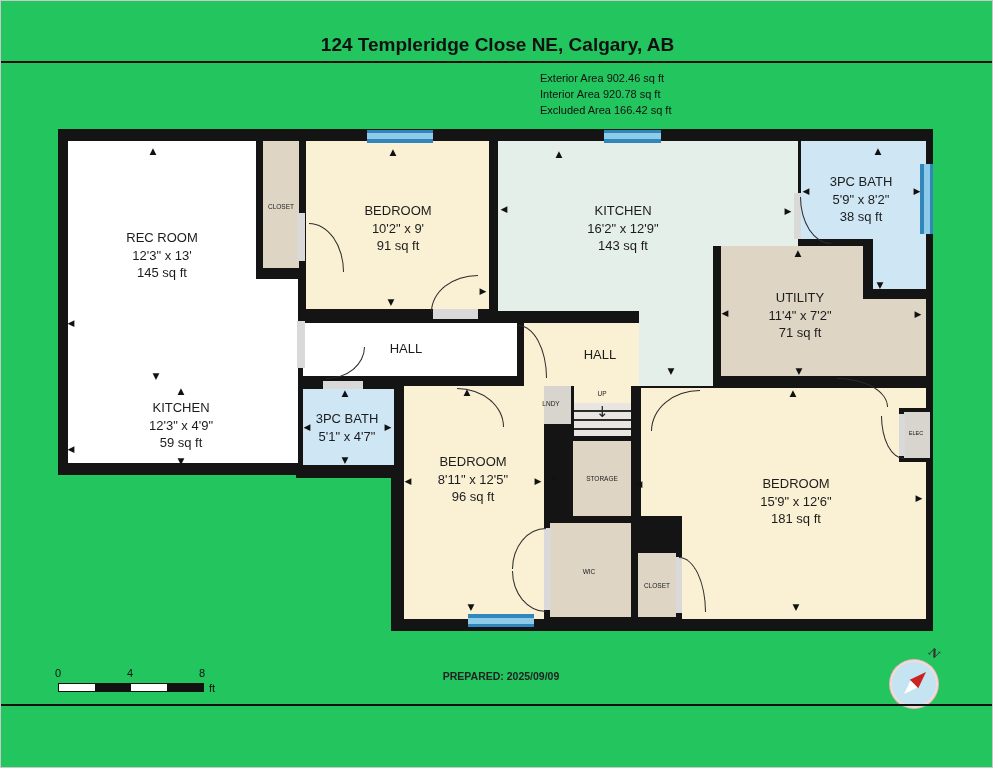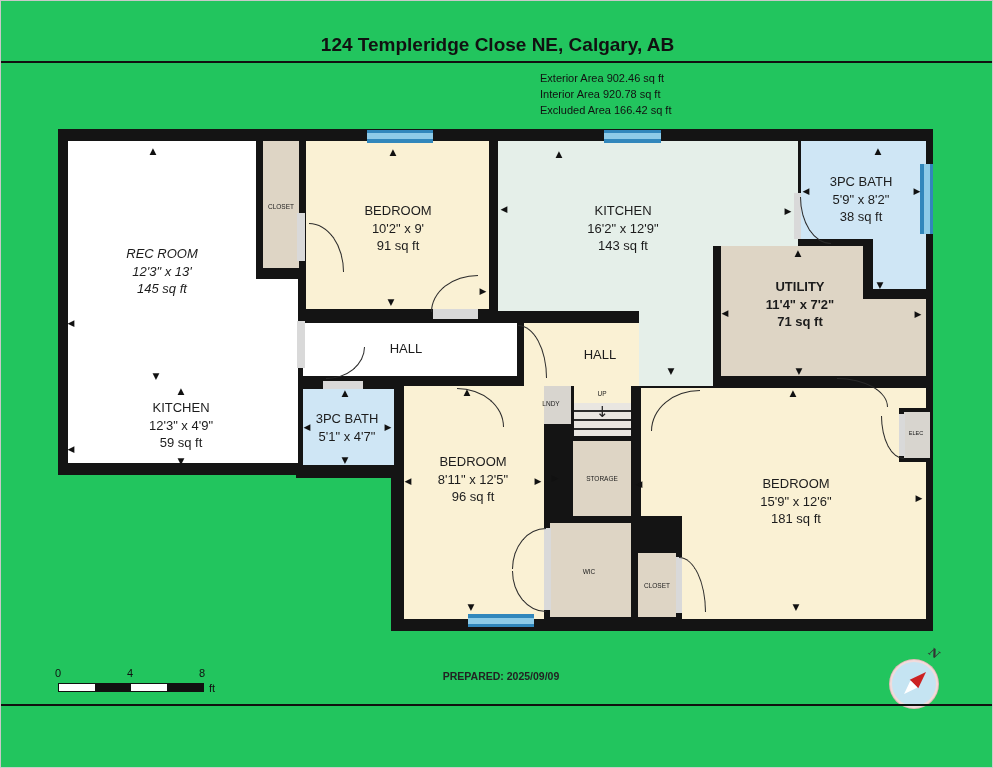--- a/index.html
+++ b/index.html
@@ -119,21 +119,21 @@
     <div class="arc bl" style="left:799px;top:196px;width:30px;height:46px;"></div>
     <div class="arc br" style="left:325px;top:346px;width:38px;height:31px;"></div>
     <div class="arc tr" style="left:456px;top:387px;width:46px;height:38px;"></div>
     <div class="arc tl" style="left:650px;top:389px;width:48px;height:40px;"></div>
     <div class="arc tr" style="left:836px;top:377px;width:50px;height:28px;"></div>
     <div class="arc tr" style="left:678px;top:556px;width:26px;height:54px;"></div>
     <div class="arc tl" style="left:511px;top:527px;width:33px;height:40px;"></div>
     <div class="arc bl" style="left:511px;top:570px;width:33px;height:40px;"></div>
     <div class="arc bl" style="left:880px;top:415px;width:22px;height:42px;"></div>
 
-    <div class="label s7" style="left:161px;top:270px;font-style:italic;">
+    <div class="label s7" style="left:161px;top:254px;">
       <span class="ln">REC ROOM</span>
         <span class="ln">12'3" x 13'</span>
         <span class="ln">145 sq ft</span>
     </div>
     <div class="label s7" style="left:180px;top:424px;">
       <span class="ln">KITCHEN</span>
         <span class="ln">12'3" x 4'9"</span>
         <span class="ln">59 sq ft</span>
     </div>
     <div class="label s6" style="left:280px;top:206px;">
@@ -147,21 +147,21 @@
     <div class="label s7" style="left:622px;top:227px;">
       <span class="ln">KITCHEN</span>
         <span class="ln">16'2" x 12'9"</span>
         <span class="ln">143 sq ft</span>
     </div>
     <div class="label s7" style="left:860px;top:198px;">
       <span class="ln">3PC BATH</span>
         <span class="ln">5'9" x 8'2"</span>
         <span class="ln">38 sq ft</span>
     </div>
-    <div class="label s7" style="left:799px;top:303px;font-weight:bold;">
+    <div class="label s7" style="left:799px;top:314px;">
       <span class="ln">UTILITY</span>
         <span class="ln">11'4" x 7'2"</span>
         <span class="ln">71 sq ft</span>
     </div>
     <div class="label s7" style="left:405px;top:348px;">
       <span class="ln">HALL</span>
     </div>
     <div class="label s7" style="left:599px;top:354px;">
       <span class="ln">HALL</span>
     </div>

